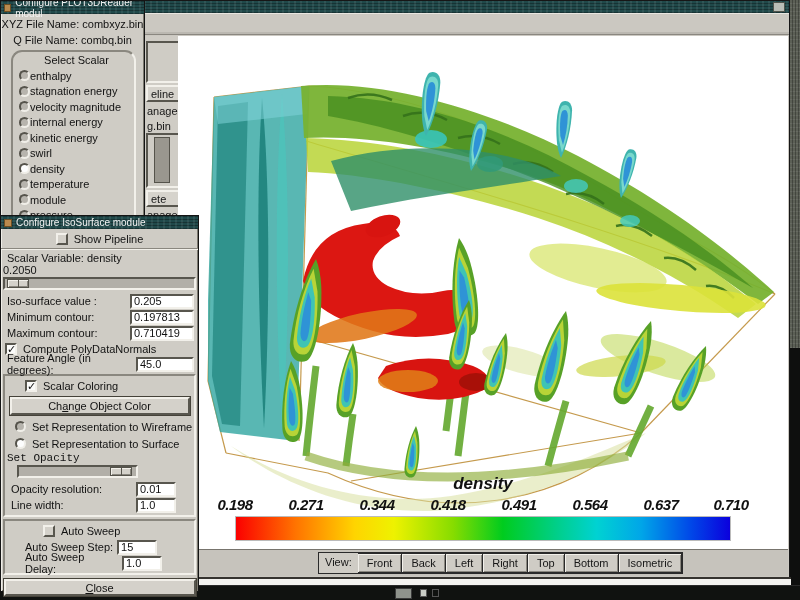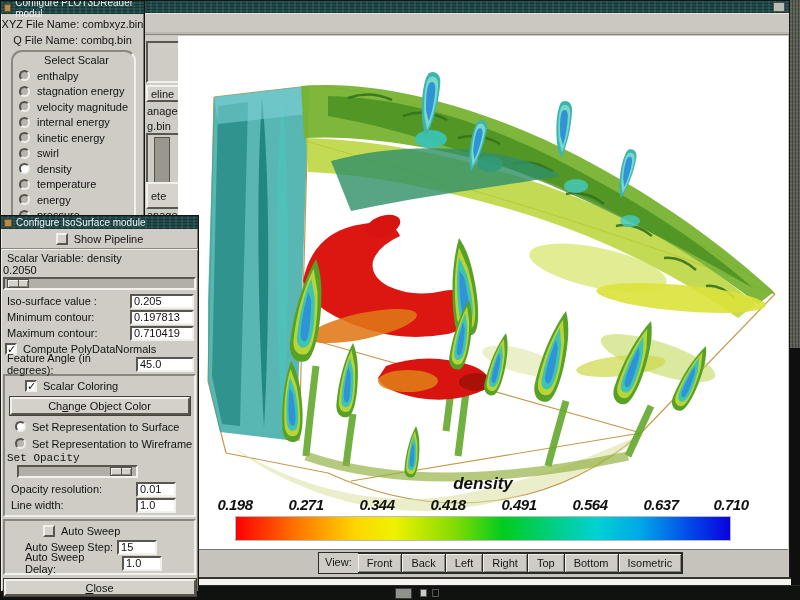--- a/index.html
+++ b/index.html
@@ -93,21 +93,21 @@
     border:1px solid #55534b; box-shadow:inset 1px 1px 0 #f2f0ea, inset -1px -1px 0 #8a877f; }
   .thumb:after { content:""; position:absolute; left:10px; top:0; width:1px; height:100%;
     background:#55534b; }
   .frame { border:2px solid; border-color:#8a877f #f2f0ea #f2f0ea #8a877f; }
   u { text-decoration:underline; }
 
   
   #plot3d-dialog { left:0; top:0; width:145px; height:218px; z-index:10; overflow:hidden; }
   #plot3d-dialog .lbl-center { text-align:center; padding-top:4px; }
   #scalar-frame { margin:4px 8px 0 10px; padding:2px 0 2px 6px;border-radius:11px; }
-  .radio-row { display:flex; align-items:center; gap:7px; height:15.5px; }
+  .radio-row { display:flex; align-items:center; height:15.5px; }
 
   
   #iso-dialog { left:0; top:215px; width:199px; height:377px; z-index:11; }
   .fieldrow { display:flex; align-items:center; height:16px; padding:0 4px 0 6px; }
   .fieldrow .flabel { flex:1; }
   #iso-dialog .section { margin:2px 2px 0 2px; padding:2px 0; }
 </style>
 </head>
 <body>
 
@@ -124,21 +124,21 @@
     <div id="left-panel" class="abs">
       <div class="frag-box abs" style="top:5px; height:42px;"></div>
       <div class="frag-btn abs" style="top:49px; height:17px;text-align:right;">
         <span>eline</span>
       </div>
       <div class="frag-label abs" style="top:69px;">anager</div>
       <div class="frag-label abs" style="top:84px;">g.bin</div>
       <div class="frag-box abs" style="top:97px; height:55px;">
         <div class="abs" style="left:6px; top:2px; width:16px; height:46px; background:#9a978f; border:1px solid #55534b;"></div>
       </div>
-      <div class="frag-btn abs" style="top:146px; height:27px;align-items:center;">
+      <div class="frag-btn abs" style="top:154px; height:17px;align-items:center;">
         <span>ete</span>
       </div>
       <div class="frag-label abs" style="top:173px;">anager</div>
     </div>
 
     <div id="canvas" class="abs">
 
       <svg id="render-svg" width="610" height="513" viewBox="0 0 610 513">
         <defs>
           <g id="leaf">
@@ -310,21 +310,21 @@
       <div class="radio-row">
         <span class="radio sel"></span>
         <span>density</span>
         </div>
       <div class="radio-row">
         <span class="radio"></span>
         <span>temperature</span>
         </div>
       <div class="radio-row">
         <span class="radio"></span>
-        <span>energy</span>
+        <span>module</span>
         </div>
       <div class="radio-row">
         <span class="radio"></span>
         <span>pressure</span>
         </div>
     </div>
   </div>
 
   <div id="iso-dialog" class="dialog abs">
     <div class="titlebar">
@@ -365,26 +365,26 @@
       <input class="entry" style="width: 58px;" value="45.0">
     </div>
 
     <div class="frame section">
       <div class="row" style="height:16px; padding-left:20px;">
         <span class="check on">✓</span>
         <span>Scalar Coloring</span>
       </div>
       <button class="btn" style="display:block; width:180px; margin:3px auto; height:18px;"><span>Ch</span><u>a</u><span>nge Object Color</span></button>
       <div class="row" style="height:17px; padding-left:10px;">
+        <span class="radio"></span>
+        <span>Set Representation to Wireframe</span>
+      </div>
+      <div class="row" style="height:17px; padding-left:10px;">
         <span class="radio sel"></span>
         <span>Set Representation to Surface</span>
-      </div>
-      <div class="row" style="height:17px; padding-left:10px;">
-        <span class="radio"></span>
-        <span>Set Representation to Wireframe</span>
       </div>
       <div style="height:13px; padding-left:2px;font-family:Liberation Mono, monospace;">Set Opacity</div>
       <div class="trough" style="margin:0 56px 3px 12px;">
         <div class="thumb" style="right:4px;"></div>
       </div>
       <div class="fieldrow">
         <span class="flabel">Opacity resolution:</span>
         <input class="entry" style="width: 40px; margin-right: 14px;" value="0.01">
       </div>
       <div class="fieldrow">

